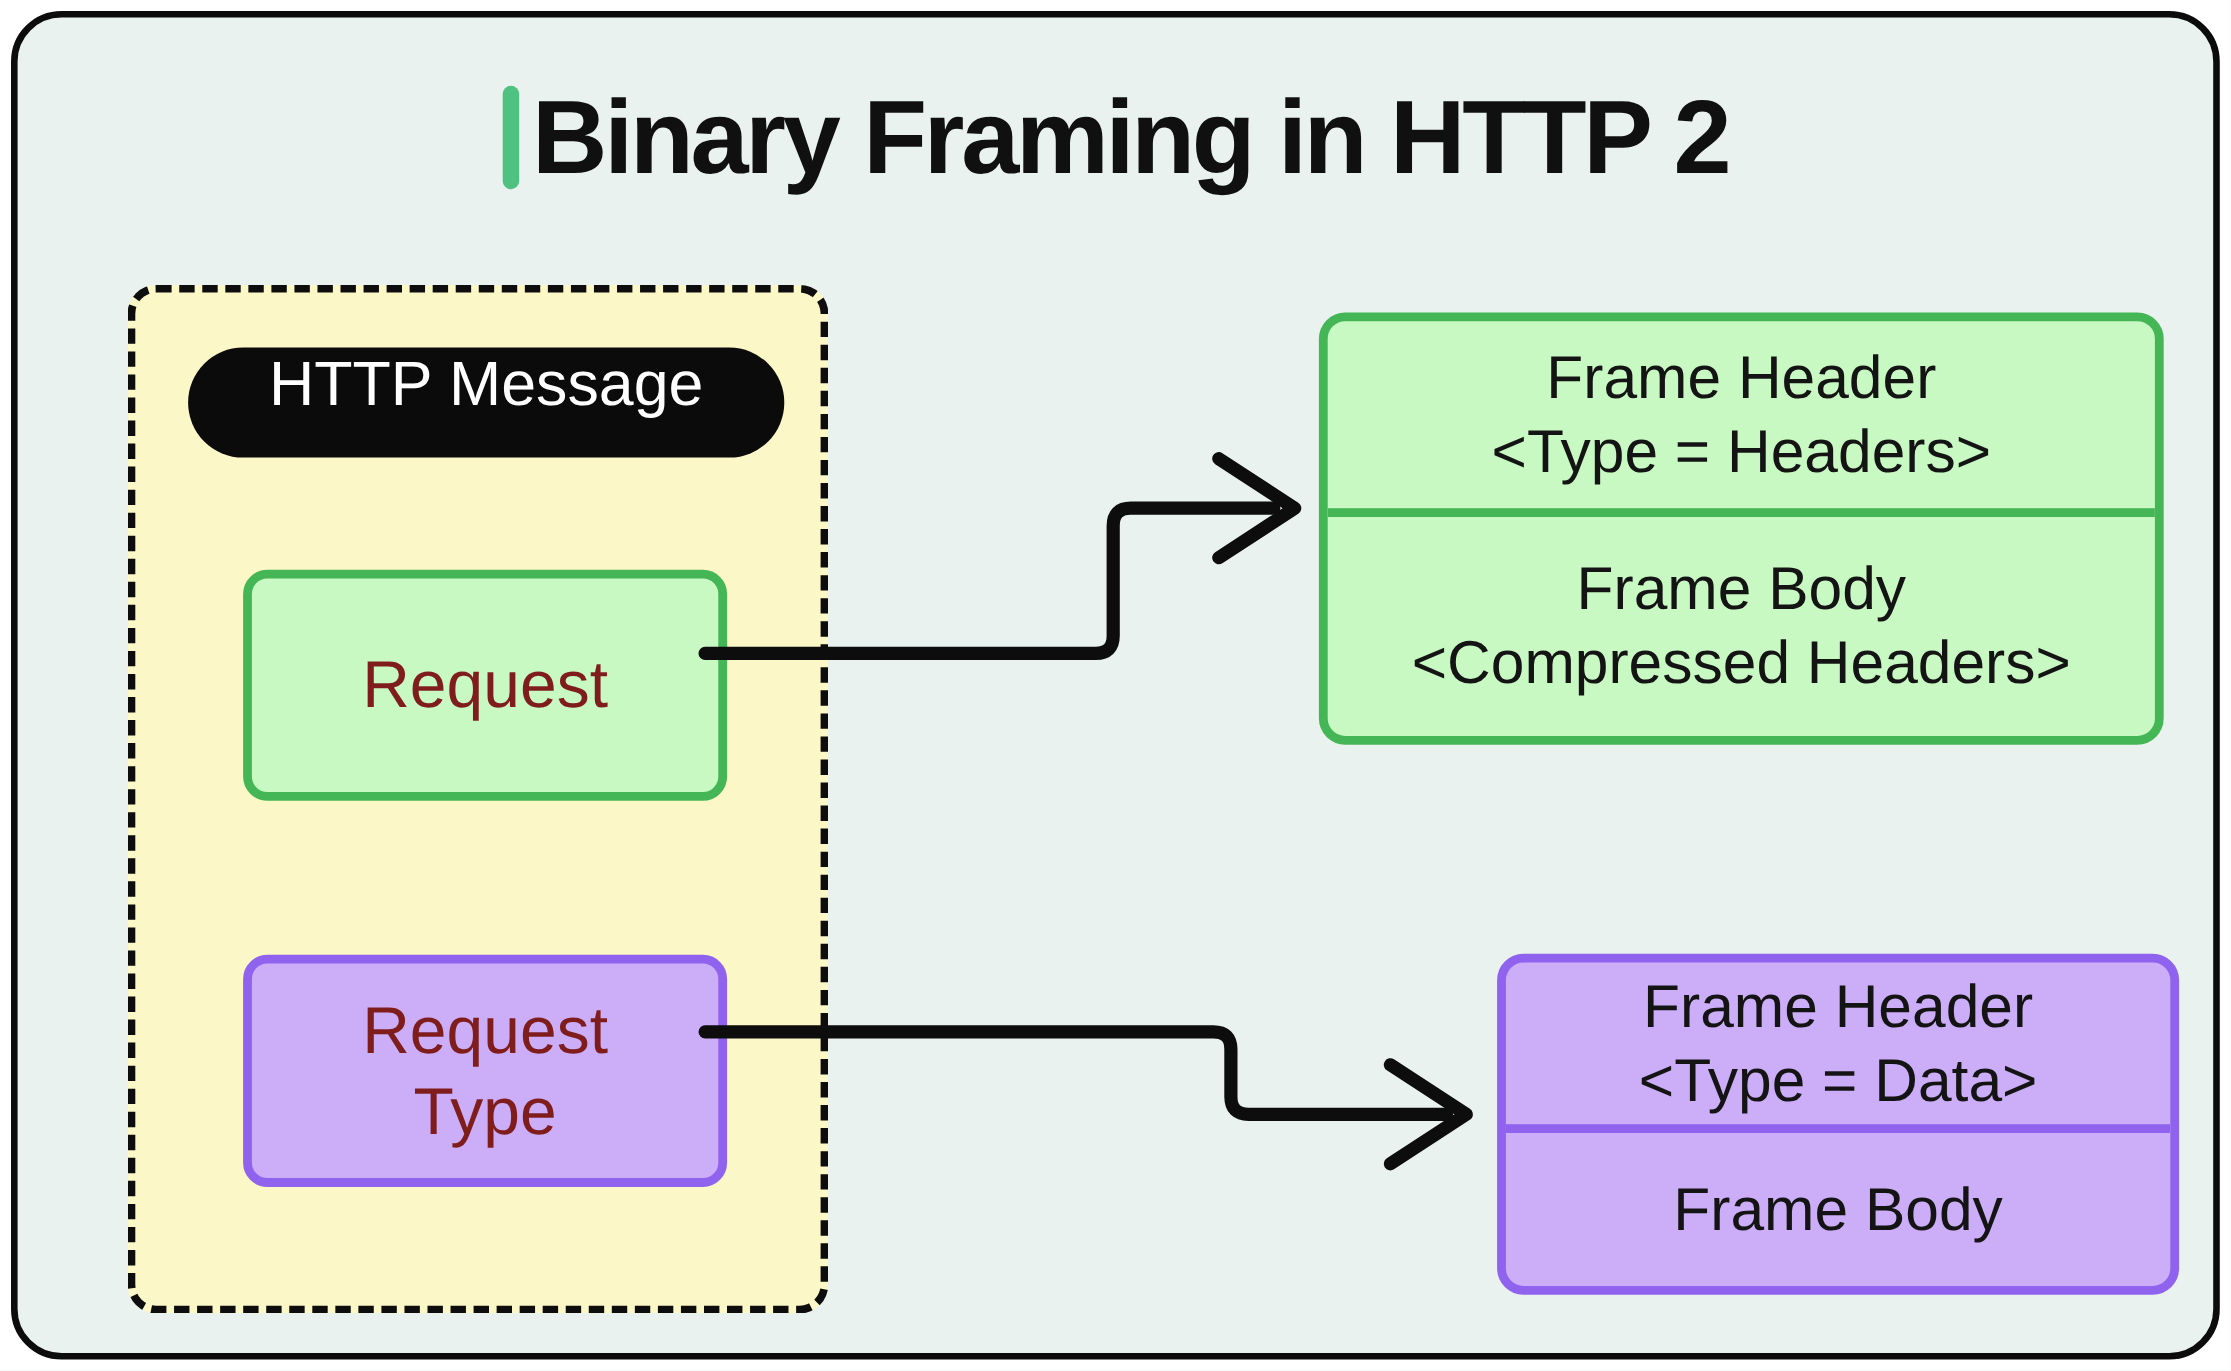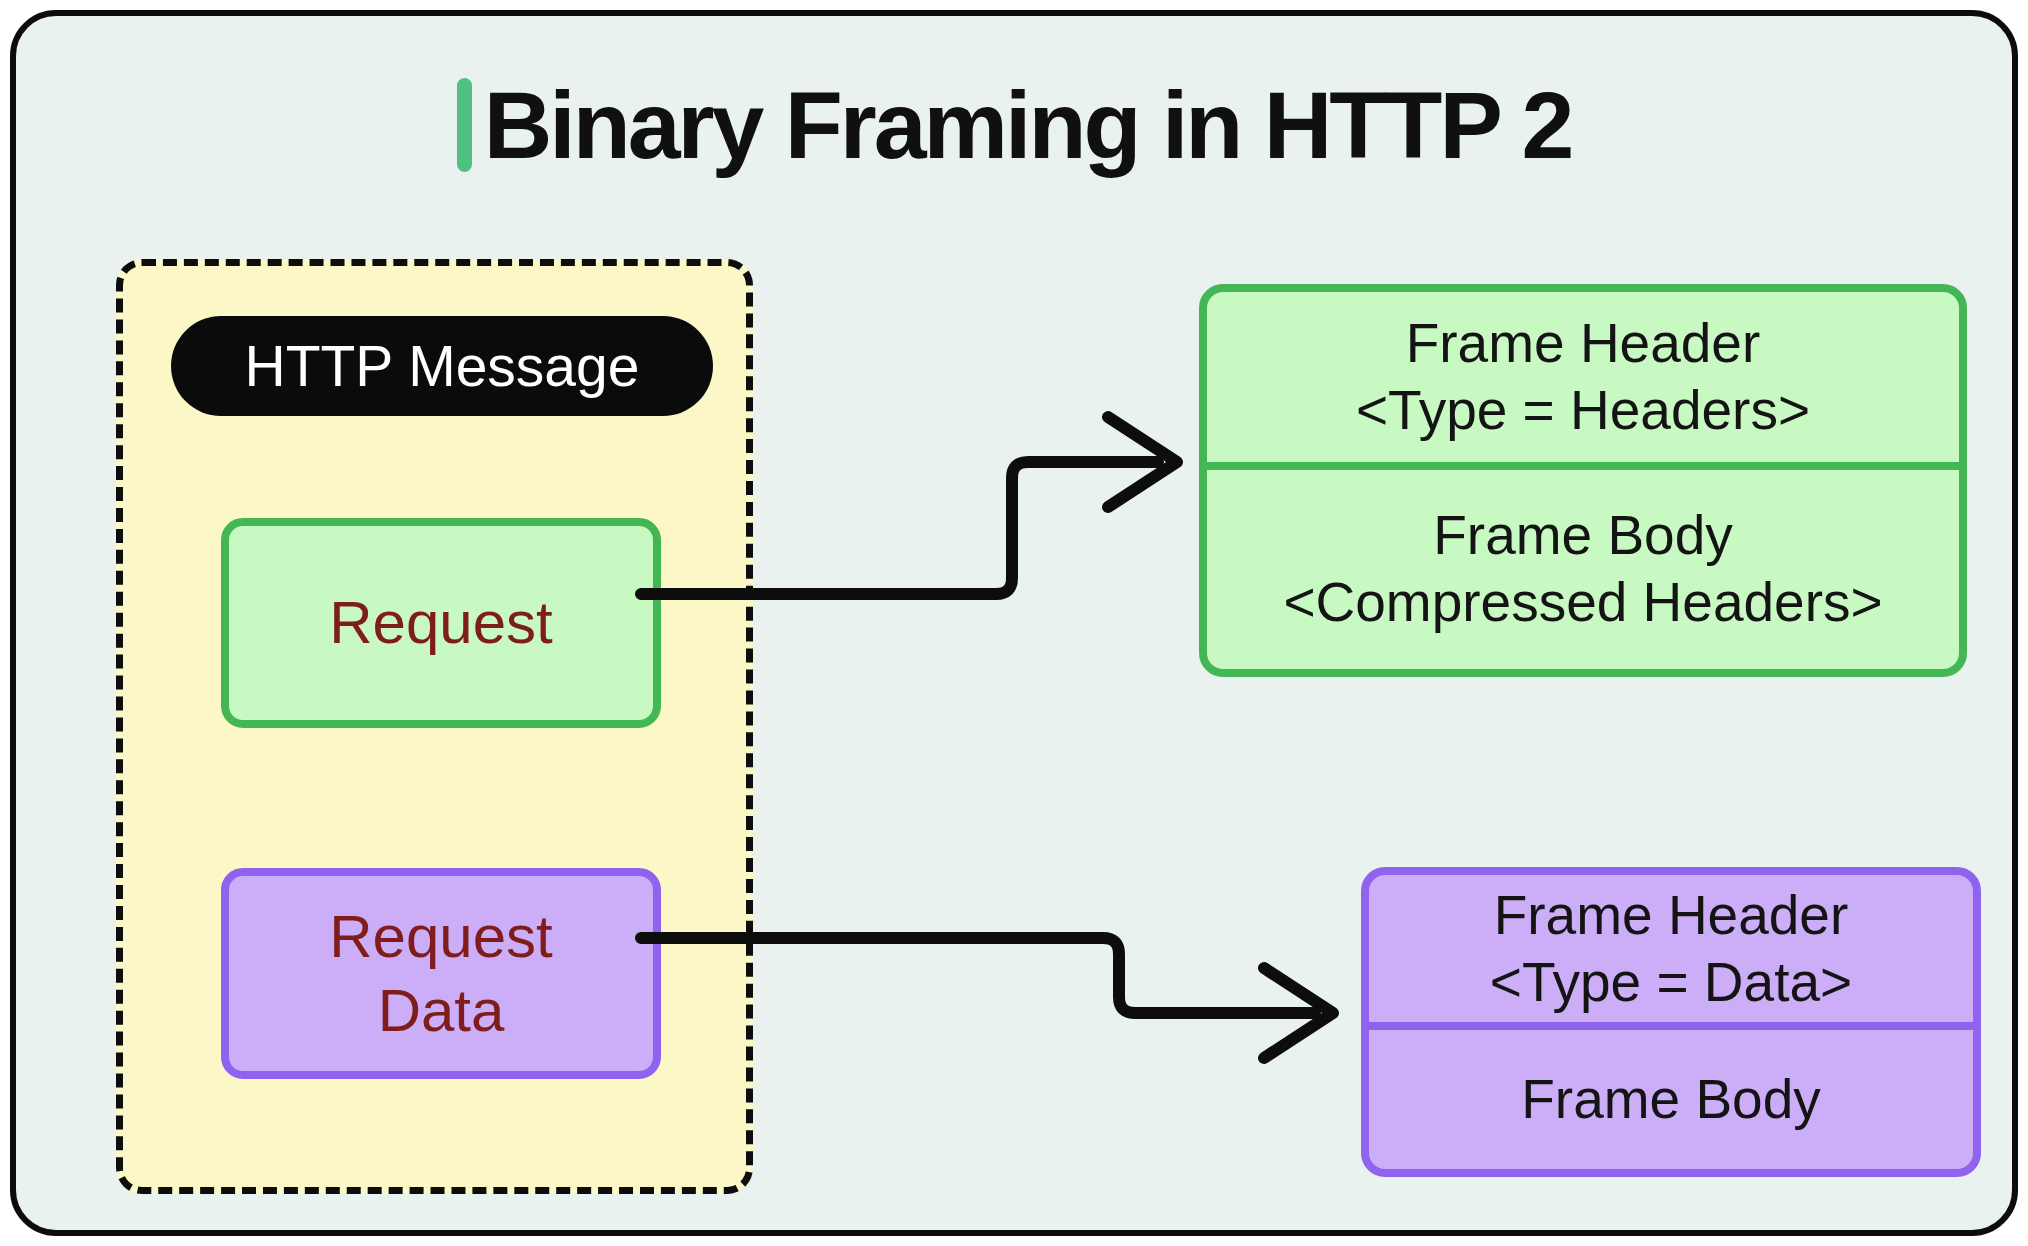--- a/index.html
+++ b/index.html
@@ -54,21 +54,20 @@
   }
   .msg-badge {
     position: absolute;
     left: 48px; top: 50px;
     width: 542px; height: 100px;
     background: #0b0b0b;
     border-radius: 50px;
     color: #ffffff;
     font-size: 57px;
     display: flex;
-    align-items: center;
     justify-content: center;
     white-space: nowrap;
   }
   .node {
     position: absolute;
     left: 98px;
     width: 440px;
     border-radius: 22px;
     display: flex;
     flex-direction: column;
@@ -138,21 +137,21 @@
     <div class="msg-badge">
       <span>HTTP Message</span>
     </div>
 
     <div class="node node-green req-headers">
       <span>Request</span>
     </div>
 
     <div class="node node-purple req-body">
       <span>Request</span>
-      <span>Data</span>
+      <span>Type</span>
     </div>
   </div>
 
   <div class="frame-table frame-green headers-frame">
     <div class="frame-cell cell-header">
       <span>Frame Header</span>
       <span>&lt;Type = Headers&gt;</span>
     </div>
     <div class="frame-cell cell-body">
       <span>Frame Body</span>

